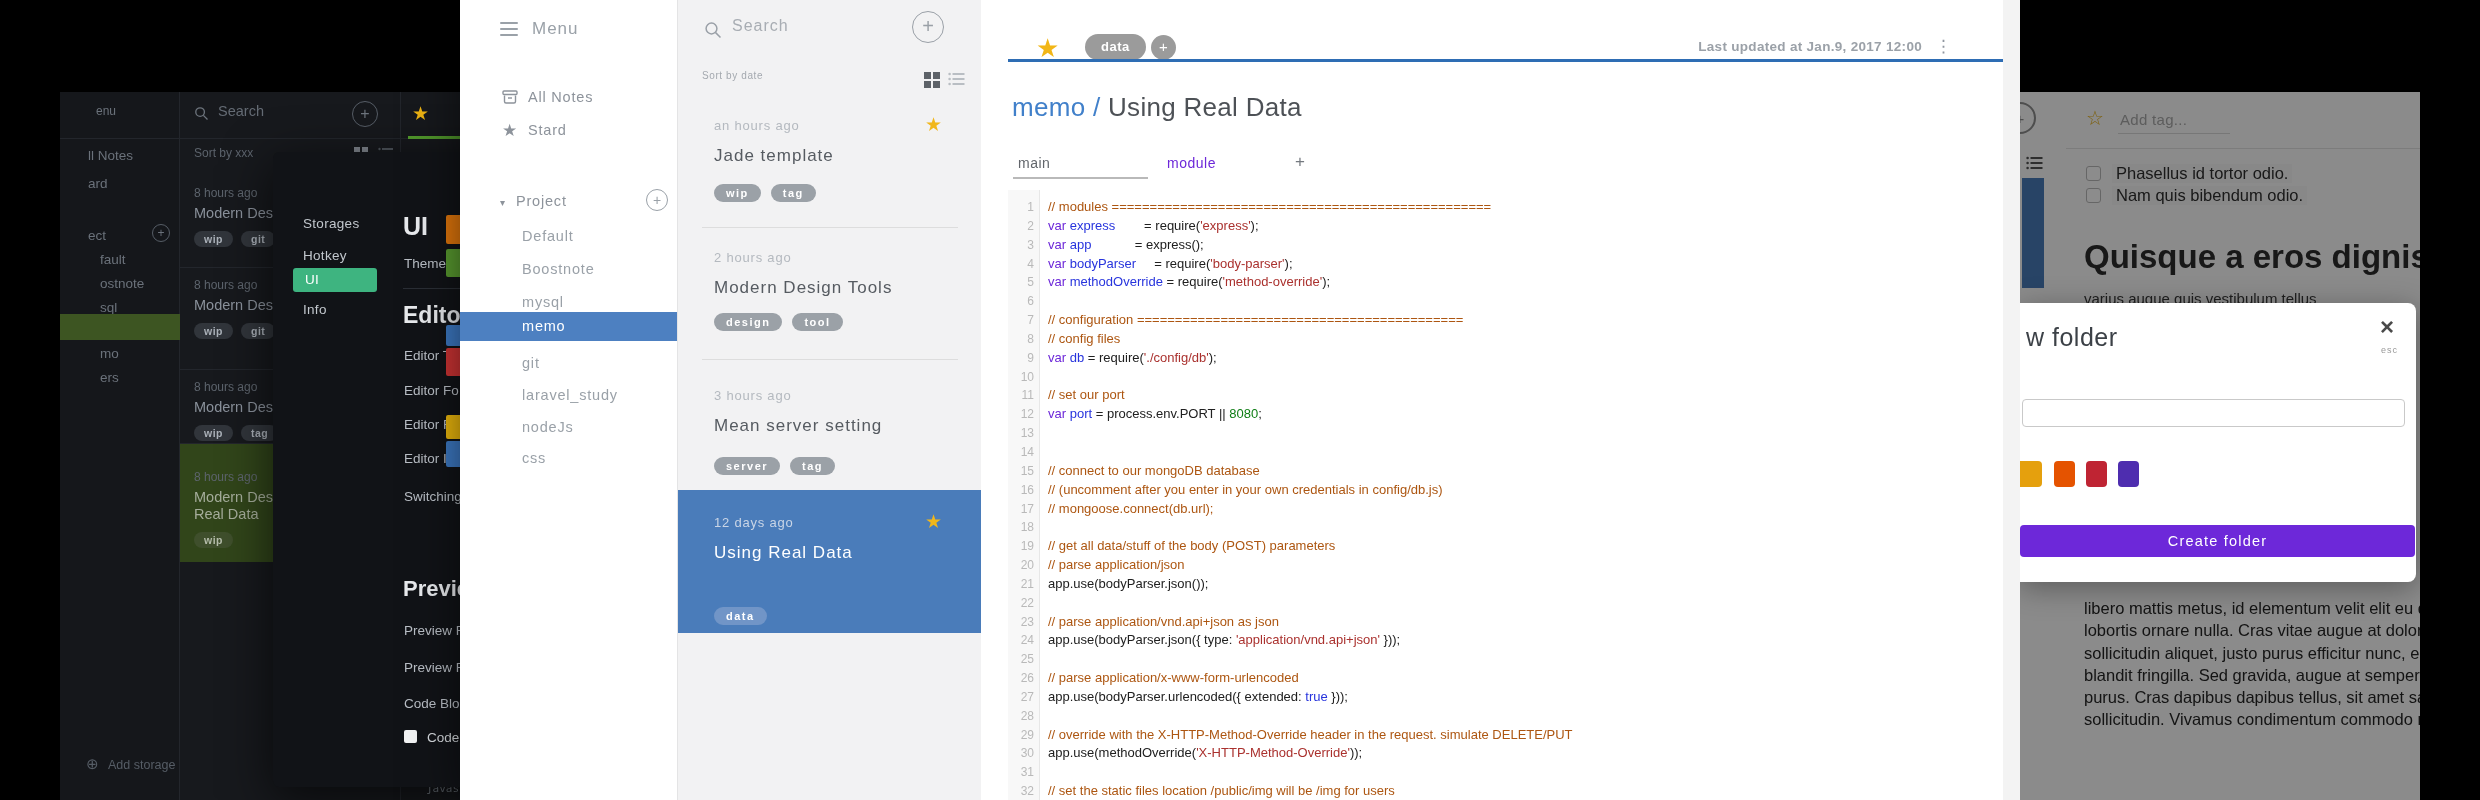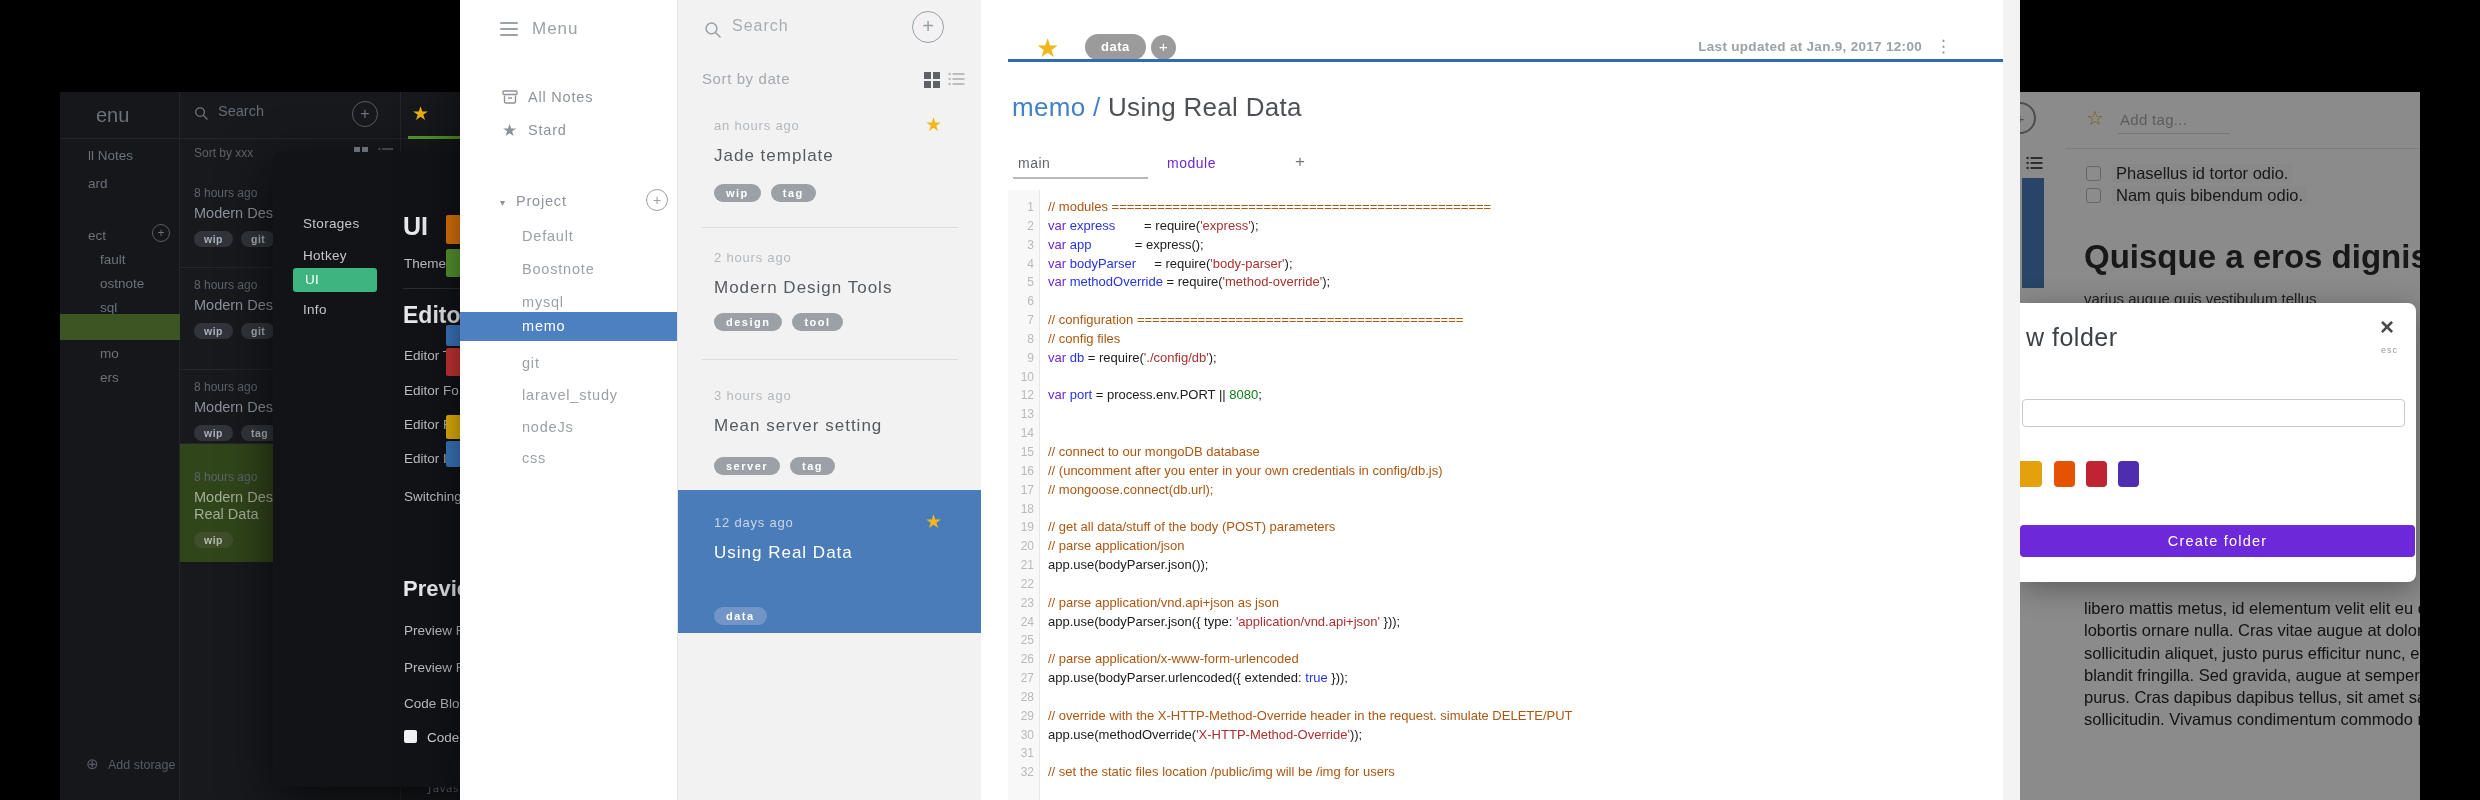--- a/index.html
+++ b/index.html
@@ -7,21 +7,21 @@
   #stage{position:relative;width:2480px;height:800px;overflow:hidden;background:#000;}
 
   
   #win-left{position:absolute;left:60px;top:92px;width:400px;height:708px;background:#17191d;overflow:hidden;}
   #lw-sidebg{position:absolute;left:0;top:0;width:120px;height:100%;background:#15171b;border-right:1px solid #23262c;}
   #lw-hdiv{position:absolute;left:0;top:46px;right:0;height:1px;background:#23262c;}
   #lw-vdiv2{position:absolute;left:340px;top:0;width:1px;height:100%;background:#23262c;}
   .lw-item{position:absolute;left:28px;font-size:13.5px;color:#6b727b;white-space:nowrap;}
   .lw-folder{left:40px;}
   .lw-sel{left:0;right:280px;height:26px;background:#3d5522;}
-  #lw-menu{position:absolute;left:36px;top:12px;font-size:20px;color:#6b727b;text-align:right;}
+  #lw-menu{position:absolute;left:36px;top:12px;font-size:12px;color:#6b727b;text-align:right;}
   #lw-proj{position:absolute;left:28px;top:136px;font-size:13.5px;color:#6b727b;}
   #lw-proj-plus{position:absolute;left:92px;top:132px;width:18px;height:18px;border:1px solid #565d66;border-radius:50%;color:#6b727b;font-size:12px;line-height:16px;text-align:center;}
   #lw-search-ic{position:absolute;left:134px;top:14px;color:#6d747d;}
   #lw-search{position:absolute;left:156px;top:10px;width:110px;background:transparent;border:none;outline:none;font-size:14.5px;color:#7c838c;}
   #lw-search::placeholder{color:#646b74;}
   #lw-plus{position:absolute;left:292px;top:9px;width:26px;height:26px;border:1px solid #565d66;border-radius:50%;color:#6d747d;font-size:16px;line-height:24px;text-align:center;}
   #lw-sort{position:absolute;left:134px;top:54px;font-size:12px;color:#5c636c;}
   #lw-grid{position:absolute;left:294px;top:55px;}
   #lw-list{position:absolute;left:318px;top:55px;}
   .lw-card{position:absolute;left:120px;width:220px;padding:10px 0 0 14px;border-bottom:1px solid #23262c;}
@@ -62,21 +62,21 @@
   #mw-proj{position:absolute;left:56px;top:193px;font-size:14.5px;color:#8d939b;letter-spacing:.8px;}
   #mw-proj-plus{position:absolute;left:186px;top:189px;width:22px;height:22px;border:1px solid #9aa1a8;border-radius:50%;color:#9aa1a8;font-size:14px;line-height:20px;text-align:center;}
   .mw-folder{position:absolute;left:62px;font-size:14.5px;color:#9aa1a8;letter-spacing:.8px;white-space:nowrap;}
   .mw-folder.sel{left:0;right:0;height:29px;background:#4d80c1;color:#fff;padding:6px 0 0 62px;}
   
   #mw-notes{position:absolute;left:217px;top:0;width:304px;height:100%;background:#f2f2f3;border-left:1px solid #e4e4e5;}
   #mw-search-ic{position:absolute;left:26px;top:21px;color:#9aa0a7;}
   #mw-search{position:absolute;left:52px;top:16px;width:160px;background:transparent;border:none;outline:none;font-size:16px;color:#6e747b;letter-spacing:1px;}
   #mw-search::placeholder{color:#a8adb3;}
   #mw-plus{position:absolute;left:234px;top:11px;width:32px;height:32px;border:1px solid #9aa0a7;border-radius:50%;color:#9aa0a7;font-size:20px;line-height:29px;text-align:center;font-weight:300;}
-  #mw-sort{position:absolute;left:24px;top:70px;font-size:15px;color:#a4a9af;letter-spacing:.6px;}
+  #mw-sort{position:absolute;left:24px;top:70px;font-size:10px;color:#a4a9af;letter-spacing:.6px;}
   #mw-grid{position:absolute;left:246px;top:72px;}
   #mw-listic{position:absolute;left:270px;top:72px;}
   .mw-card{position:absolute;left:0;width:304px;}
   .mw-card .sep{position:absolute;left:24px;right:24px;bottom:0;height:1px;background:#dddddd;}
   .mw-card.sel{background:#4a7cba;}
   .mw-time{position:absolute;left:36px;font-size:13px;color:#b4b9bf;letter-spacing:.8px;}
   .mw-card.sel .mw-time{color:#c9d5e6;}
   .mw-title{position:absolute;left:36px;font-size:17px;color:#565b61;letter-spacing:1px;white-space:nowrap;}
   .mw-card.sel .mw-title{color:#fff;}
   .mw-star{position:absolute;right:40px;font-size:19px;color:#f1b71c;}
@@ -366,20 +366,21 @@
             <div class="cl"><span class="ln">1</span><span class="t-c">// modules ==================================================</span></div>
             <div class="cl"><span class="ln">2</span><span class="t-k">var</span><span class="t-p"> </span><span class="t-i">express</span><span class="t-p">        = require(</span><span class="t-s">'express'</span><span class="t-p">);</span></div>
             <div class="cl"><span class="ln">3</span><span class="t-k">var</span><span class="t-p"> </span><span class="t-i">app</span><span class="t-p">            = express();</span></div>
             <div class="cl"><span class="ln">4</span><span class="t-k">var</span><span class="t-p"> </span><span class="t-i">bodyParser</span><span class="t-p">     = require(</span><span class="t-s">'body-parser'</span><span class="t-p">);</span></div>
             <div class="cl"><span class="ln">5</span><span class="t-k">var</span><span class="t-p"> </span><span class="t-i">methodOverride</span><span class="t-p"> = require(</span><span class="t-s">'method-override'</span><span class="t-p">);</span></div>
             <div class="cl"><span class="ln">6</span></div>
             <div class="cl"><span class="ln">7</span><span class="t-c">// configuration ===========================================</span></div>
             <div class="cl"><span class="ln">8</span><span class="t-c">// config files</span></div>
             <div class="cl"><span class="ln">9</span><span class="t-k">var</span><span class="t-p"> </span><span class="t-i">db</span><span class="t-p"> = require(</span><span class="t-s">'./config/db'</span><span class="t-p">);</span></div>
             <div class="cl"><span class="ln">10</span></div>
+            <div class="cl"><span class="ln">11</span><span class="t-c">// set our port</span></div>
             <div class="cl"><span class="ln">12</span><span class="t-k">var</span><span class="t-p"> </span><span class="t-i">port</span><span class="t-p"> = process.env.PORT || </span><span class="t-n">8080</span><span class="t-p">;</span></div>
             <div class="cl"><span class="ln">13</span></div>
             <div class="cl"><span class="ln">14</span></div>
             <div class="cl"><span class="ln">15</span><span class="t-c">// connect to our mongoDB database</span></div>
             <div class="cl"><span class="ln">16</span><span class="t-c">// (uncomment after you enter in your own credentials in config/db.js)</span></div>
             <div class="cl"><span class="ln">17</span><span class="t-c">// mongoose.connect(db.url);</span></div>
             <div class="cl"><span class="ln">18</span></div>
             <div class="cl"><span class="ln">19</span><span class="t-c">// get all data/stuff of the body (POST) parameters</span></div>
             <div class="cl"><span class="ln">20</span><span class="t-c">// parse application/json</span></div>
             <div class="cl"><span class="ln">21</span><span class="t-p">app.use(bodyParser.json());</span></div>

